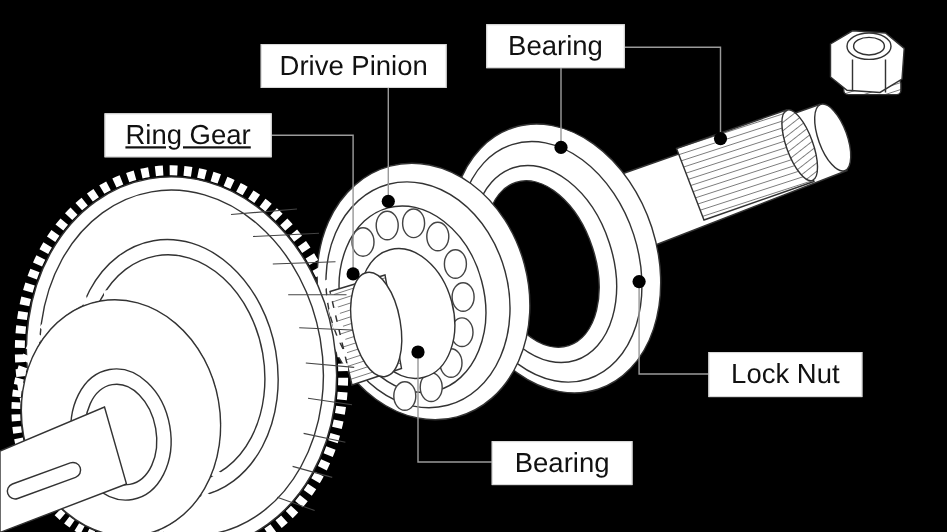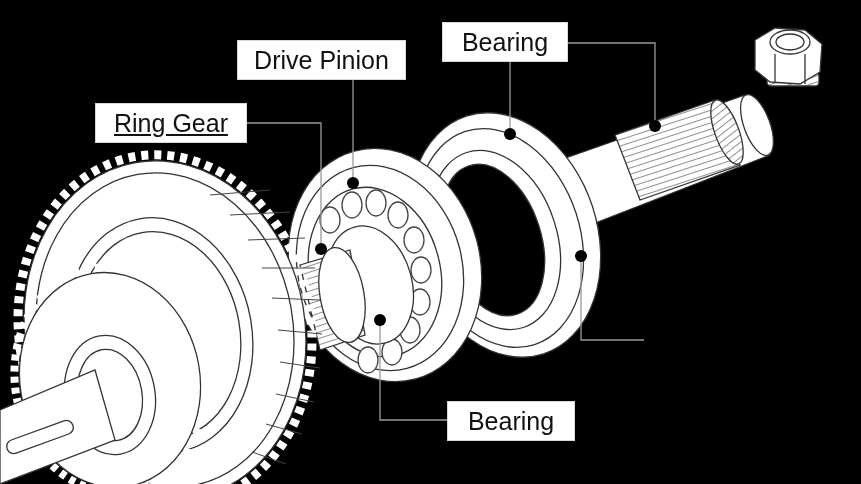--- a/index.html
+++ b/index.html
@@ -120,14 +120,15 @@
     <circle cx="510" cy="134" r="6"></circle>
     <circle cx="655" cy="126" r="6"></circle>
     <circle cx="581" cy="256" r="6"></circle>
     <circle cx="380" cy="320" r="6"></circle>
   </g>
 </svg>
 
 <div class="label" style="left:237px;top:40px;width:169px;height:40px;">Drive Pinion</div>
 <div class="label" style="left:442px;top:22px;width:126px;height:40px;">Bearing</div>
 <div class="label" style="left:95px;top:103px;width:152px;height:40px;text-decoration:underline;">Ring Gear</div>
+<div class="label" style="left:644px;top:320px;width:140px;height:41px;">Lock Nut</div>
 <div class="label" style="left:447px;top:401px;width:128px;height:40px;">Bearing</div>
 </div>
 
 </body></html>

